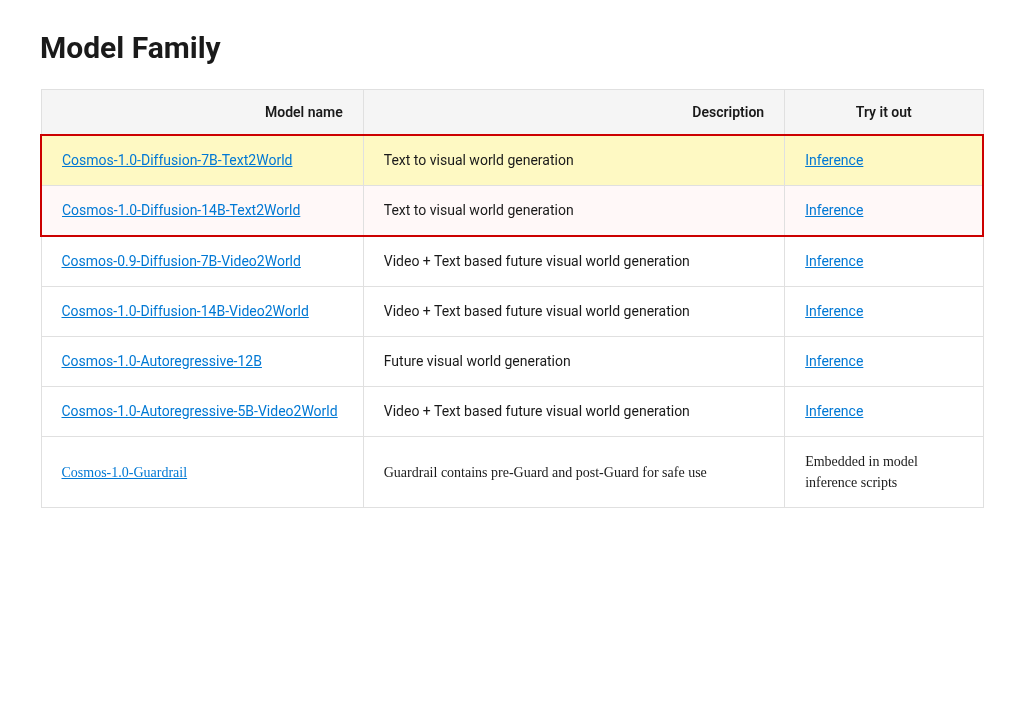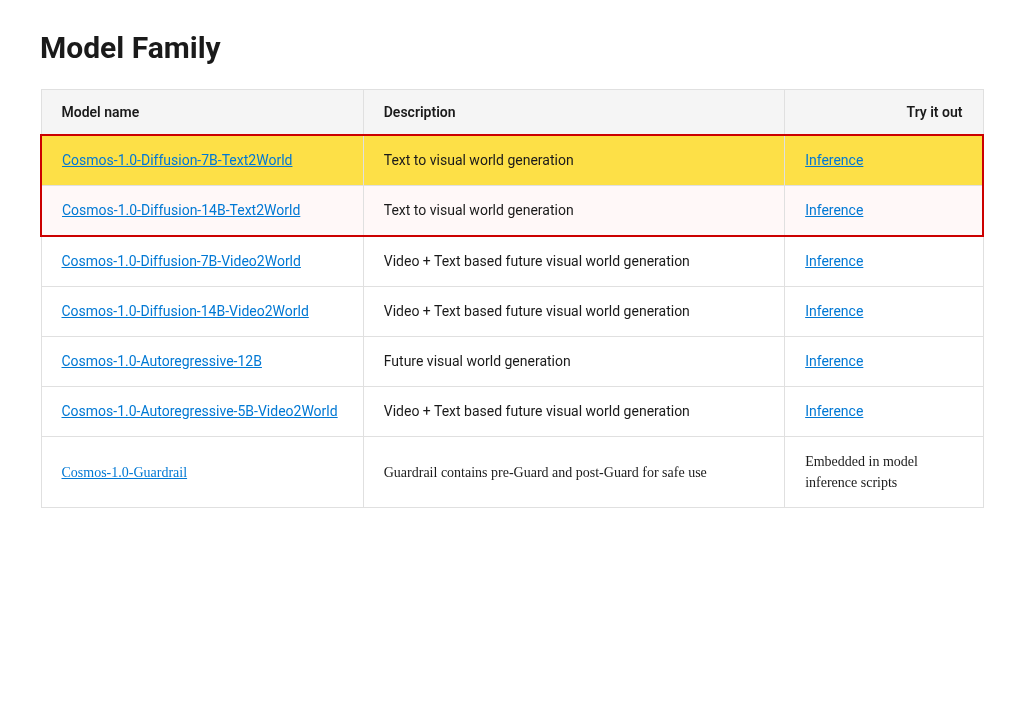--- a/index.html
+++ b/index.html
@@ -29,21 +29,21 @@
       border: 1px solid #e0e0e0;
     }
 
     thead tr {
       background: #f5f5f5;
     }
 
     thead th {
       padding: 14px 20px;
       font-weight: 600;
-      text-align: left;
+      text-align: right;
       border-bottom: 1px solid #e0e0e0;
       border-right: 1px solid #e0e0e0;
       color: #1a1a1a;
       font-size: 14px;
     }
 
     thead th:last-child {
       border-right: none;
     }
 
@@ -78,21 +78,21 @@
     }
 
     .inference-link {
       color: #0078d4;
       text-decoration: underline;
       cursor: pointer;
     }
 
     .try-it-out-col {
       width: 160px;
-      text-align: right;
+      text-align: center;
       margin-top: 27px;
     }
 
     .desc-col {
       width: 340px;
     }
 
     .model-col {
       width: 260px;
     }
@@ -104,32 +104,32 @@
 
 <table>
   <thead>
     <tr>
       <th class="model-col">Model name</th>
       <th class="desc-col">Description</th>
       <th class="try-it-out-col">Try it out</th>
     </tr>
   </thead>
   <tbody id="table-body">
-  <tr style="background: #fde047; padding-left: 20px;">
+  <tr style="background: #fef9c3; padding-left: 20px;">
         <td style="border-left: 2.5px solid rgb(204, 0, 0); border-top: 2.5px solid rgb(204, 0, 0);"><a class="model-link" href="#">Cosmos-1.0-Diffusion-7B-Text2World</a></td>
         <td style="border-top: 2.5px solid rgb(204, 0, 0);">Text to visual world generation</td>
         <td style="border-right: 2.5px solid rgb(204, 0, 0); border-top: 2.5px solid rgb(204, 0, 0);"><a class="inference-link" href="#">Inference</a></td>
       </tr>
       <tr style="background: rgb(255, 248, 248);">
         <td style="border-left: 2.5px solid rgb(204, 0, 0); border-bottom: 2.5px solid rgb(204, 0, 0);"><a class="model-link" href="#">Cosmos-1.0-Diffusion-14B-Text2World</a></td>
         <td style="border-bottom: 2.5px solid rgb(204, 0, 0);">Text to visual world generation</td>
         <td style="border-right: 2.5px solid rgb(204, 0, 0); border-bottom: 2.5px solid rgb(204, 0, 0);"><a class="inference-link" href="#">Inference</a></td>
       </tr>
       <tr>
-        <td><a class="model-link" href="#">Cosmos-1.0-Diffusion-7B-Video2World</a></td>
+        <td><a class="model-link" href="#">Cosmos-0.9-Diffusion-7B-Video2World</a></td>
         <td>Video + Text based future visual world generation</td>
         <td><a class="inference-link" href="#">Inference</a></td>
       </tr>
       <tr>
         <td><a class="model-link" href="#">Cosmos-1.0-Diffusion-14B-Video2World</a></td>
         <td>Video + Text based future visual world generation</td>
         <td><a class="inference-link" href="#">Inference</a></td>
       </tr>
       <tr>
         <td><a class="model-link" href="#">Cosmos-1.0-Autoregressive-12B</a></td>

